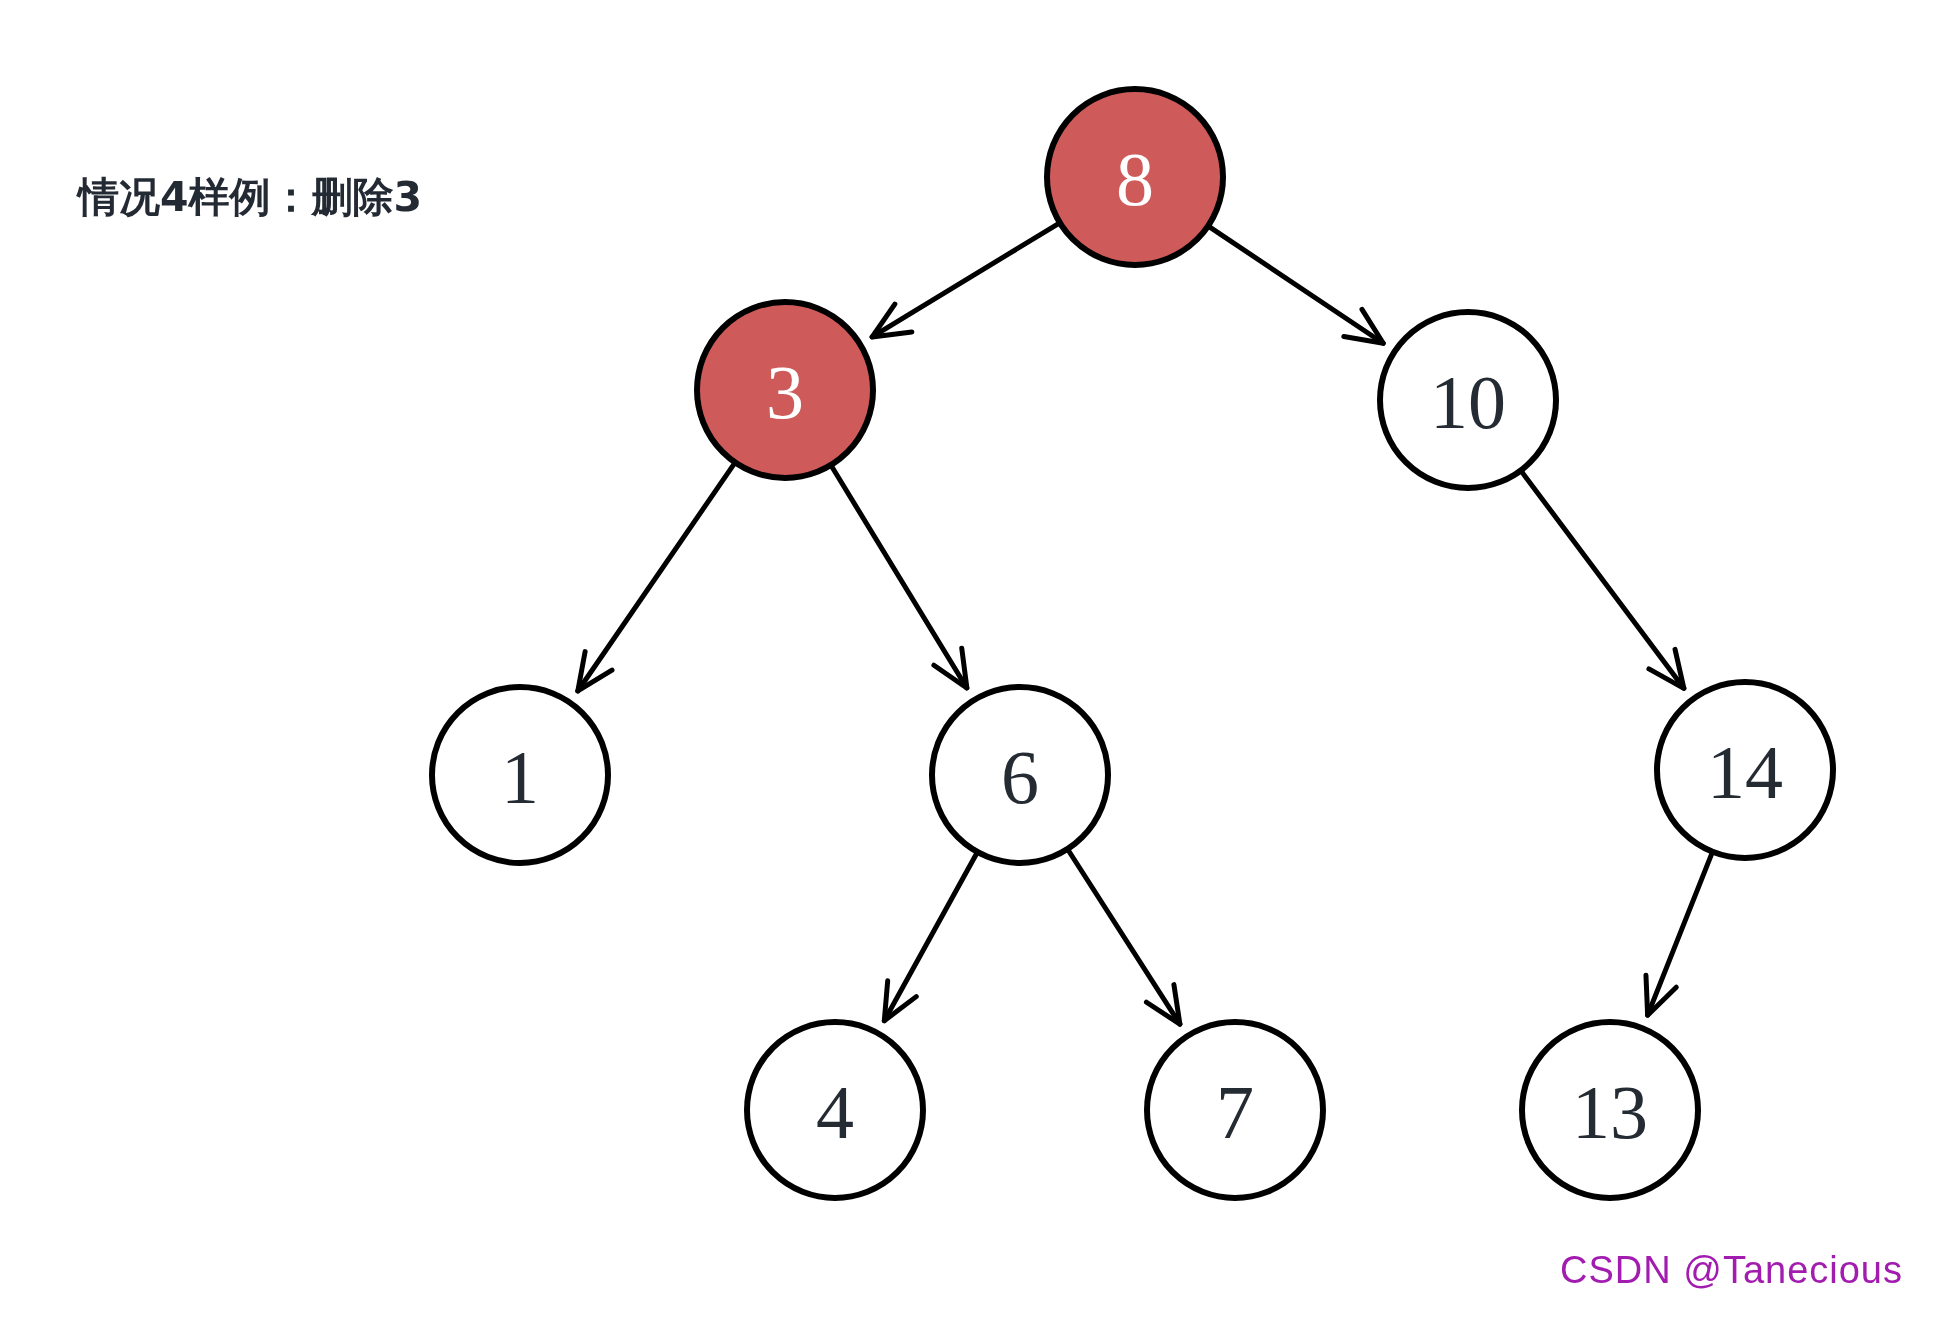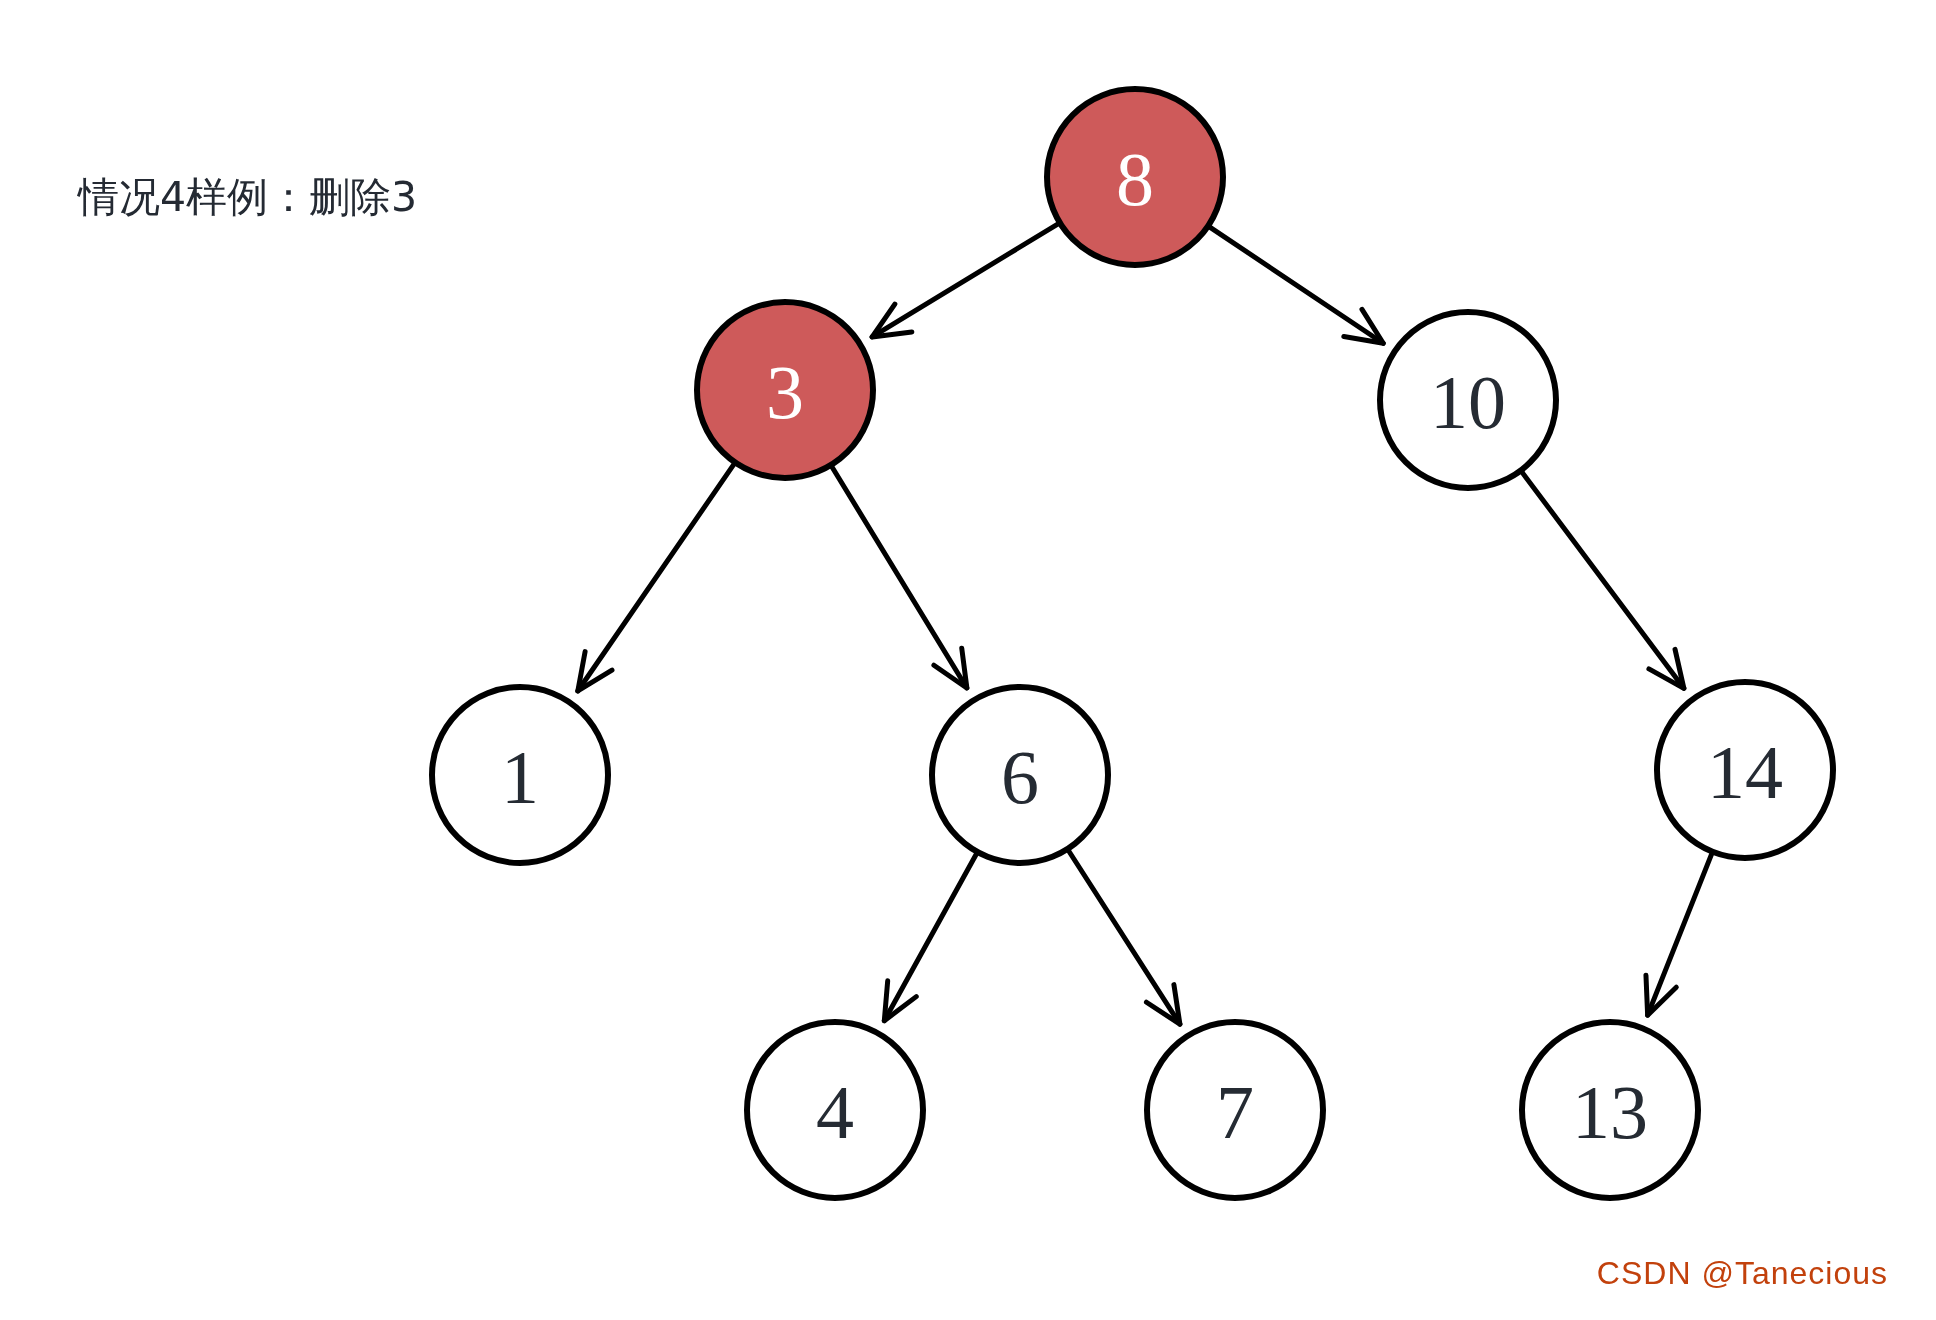--- a/index.html
+++ b/index.html
@@ -21,20 +21,21 @@
     top: 0;
     width: 1936px;
     height: 1320px;
   }
 
   .caption-block {
     position: absolute;
     left: 78px;
     top: 162px;
     width: 620px;
+    font-weight: bold;
   }
   .caption-line {
     font-family: "DejaVu Sans", "Liberation Sans", sans-serif;
     font-size: 41px;
     line-height: 70px;
     color: #242a33;
     white-space: nowrap;
     letter-spacing: 0px;
   }
 
@@ -42,25 +43,25 @@
     font-family: "Liberation Serif", "DejaVu Serif", serif;
     font-size: 76px;
     dominant-baseline: central;
     text-anchor: middle;
   }
   .node-label.dark { fill: #252b33; }
   .node-label.light { fill: #ffffff; }
 
   .watermark {
     position: absolute;
-    right: 48px;
+    right: 33px;
     bottom: 28px;
     font-family: "Liberation Sans", "DejaVu Sans", sans-serif;
-    font-size: 32px;
-    color: #c2410c;
+    font-size: 38px;
+    color: #a21caf;
     letter-spacing: 1px;
     white-space: nowrap;
     user-select: none;
   }
 </style>
 </head>
 <body>
 
 <svg id="canvas" viewBox="0 0 1936 1320" xmlns="http://www.w3.org/2000/svg">
   <g id="edges-layer">

